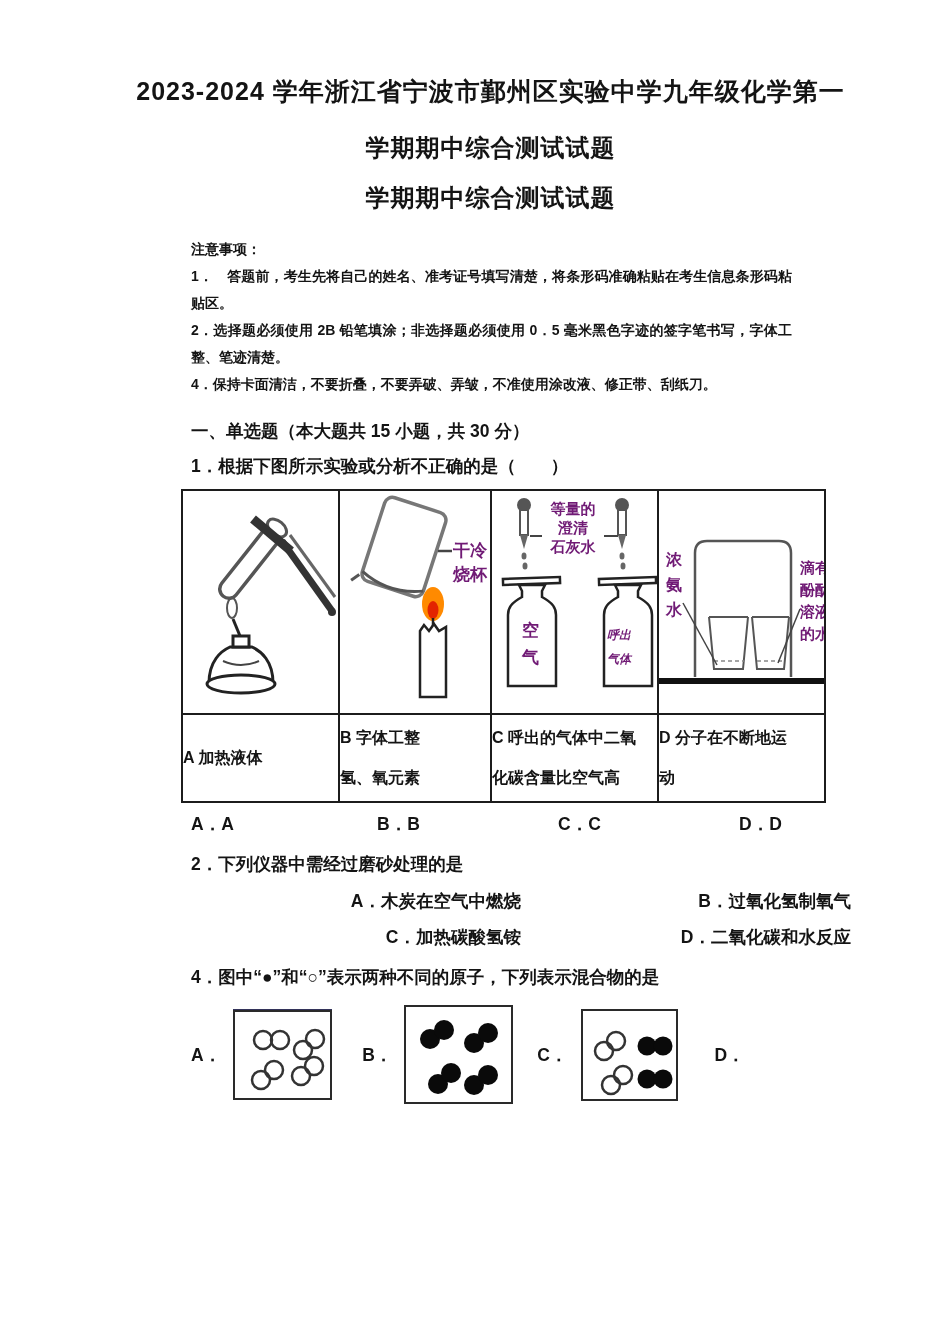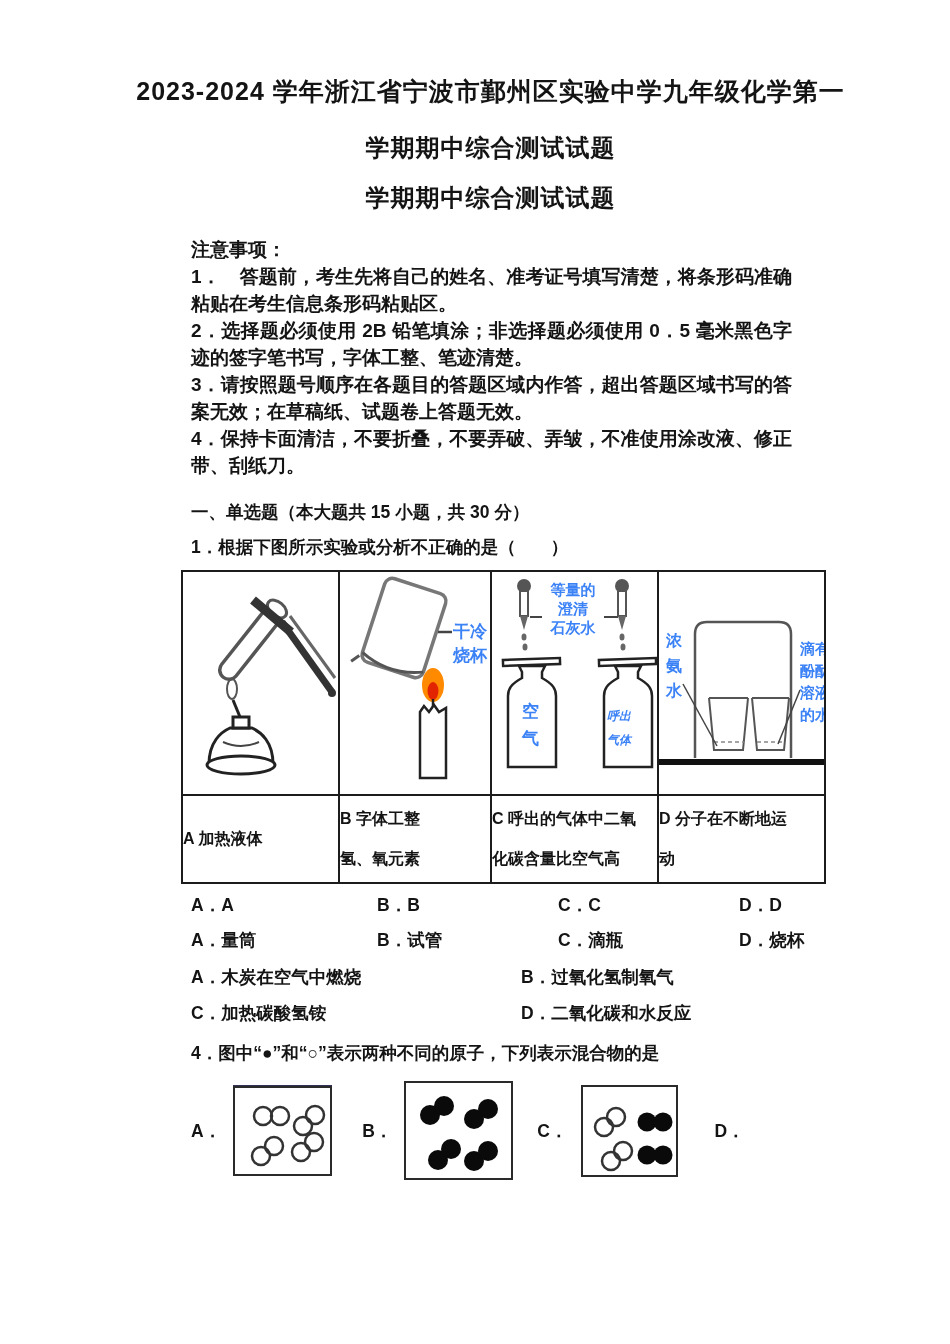--- a/index.html
+++ b/index.html
@@ -5,39 +5,39 @@
   html,body{margin:0;padding:0;background:#ffffff;}
   body{width:950px;height:1344px;position:relative;overflow:hidden;
        font-family:"Liberation Sans","DejaVu Sans",sans-serif;
        color:#141414;font-weight:700;}
   .page{position:absolute;inset:0;background:#fff;outline:1px solid #ededed;padding-left:31px;}
   
   .title1{margin:74px 60px 0;text-align:center;font-size:25px;line-height:34px;letter-spacing:1px;}
   .title2{margin:24px 60px 0;text-align:center;font-size:24px;letter-spacing:1px;}
   .title3{margin:18px 60px 0;text-align:center;font-size:24px;letter-spacing:1px;}
   
-  .notes{margin:22px 158px 0 160px;font-size:19px;line-height:27px;}
+  .notes{margin:22px 158px 0 160px;font-size:14px;line-height:27px;}
   .notes p{margin:0;text-align:justify;}
   
   .section-heading{margin:20px 0 0 160px;font-size:17.5px;line-height:27px;}
   .qtext{margin:8px 0 0 160px;font-size:17.5px;line-height:27px;}
   
   table.exp{border-collapse:collapse;margin:9px 0 0 150px;table-layout:fixed;}
   table.exp td{border:2px solid #1c1c1c;padding:0;vertical-align:middle;}
   td.figcell{height:222px;position:relative;overflow:hidden;background:#fff;}
   td.capcell{height:86px;font-size:16px;line-height:40px;padding:0 2px 0 8px;
              white-space:pre-line;vertical-align:middle;}
   .w1{width:155px}.w2{width:150px}.w3{width:165px}.w4{width:165px}
   .figlabel{position:absolute;font-size:15px;line-height:19px;white-space:pre-line;
-            font-weight:700;color:#3b82f6;}
+            font-weight:700;color:#701a75;}
   
   .opt4{display:grid;grid-template-columns:170px 165px 165px 160px;
         margin:7px 0 0 160px;font-size:17.5px;line-height:28px;gap:16px;}
   .opt2{display:grid;grid-template-columns:330px 330px;row-gap:8px;
-        margin:9px 0 0 160px;font-size:17.5px;line-height:28px;}
+        margin:9px 0 0 160px;font-size:17.5px;line-height:28px;text-align:right;}
   .qgap{margin-top:13px;}
   
   .molrow{display:flex;align-items:center;margin:14px 0 0 160px;}
   .mol-label{font-size:17.5px;}
   .molbox{border:2px solid #2a2a2a;background:#fff;}
   .mA{margin:0 30px 0 12px;box-shadow:0 -1px 0 #33335a;}
   .mB{margin:0 24px 0 12px;}
   .mC{margin:0 36px 0 14px;}
   svg{display:block;}
 </style>
@@ -47,21 +47,20 @@
 <div class="page">
 
   <div class="title1">2023-2024 学年浙江省宁波市鄞州区实验中学九年级化学第一</div>
   <div class="title2">学期期中综合测试试题</div>
   <div class="title3">学期期中综合测试试题</div>
 
   <div class="notes">
     <p>注意事项：</p>
     <p>1．　答题前，考生先将自己的姓名、准考证号填写清楚，将条形码准确粘贴在考生信息条形码粘贴区。</p>
     <p>2．选择题必须使用 2B 铅笔填涂；非选择题必须使用 0．5 毫米黑色字迹的签字笔书写，字体工整、笔迹清楚。</p>
-    <p>3．请按照题号顺序在各题目的答题区域内作答，超出答题区域书写的答案无效；在草稿纸、试题卷上答题无效。</p>
     <p>4．保持卡面清洁，不要折叠，不要弄破、弄皱，不准使用涂改液、修正带、刮纸刀。</p>
   </div>
 
   <div class="section-heading">一、单选题（本大题共 15 小题，共 30 分）</div>
   <div class="qtext">1．根据下图所示实验或分析不正确的是（　　）</div>
 
   <table class="exp">
     <tbody>
         <tr>
 
@@ -162,26 +161,21 @@
   </tbody>
     </table>
 
   <div class="opt4">
     <span>A．A</span>
     <span>B．B</span>
     <span>C．C</span>
     <span>D．D</span>
   </div>
 
-  <div class="opt4">
-    <span>A．量筒</span>
-    <span>B．试管</span>
-    <span>C．滴瓶</span>
-    <span>D．烧杯</span>
-  </div>
+  <div class="qtext qgap">2．下列仪器中需经过磨砂处理的是</div>
 
   <div class="opt2">
     <span>A．木炭在空气中燃烧</span>
     <span>B．过氧化氢制氧气</span>
     <span>C．加热碳酸氢铵</span>
     <span>D．二氧化碳和水反应</span>
   </div>
 
   <div class="qtext qgap">4．图中“●”和“○”表示两种不同的原子，下列表示混合物的是</div>
 

